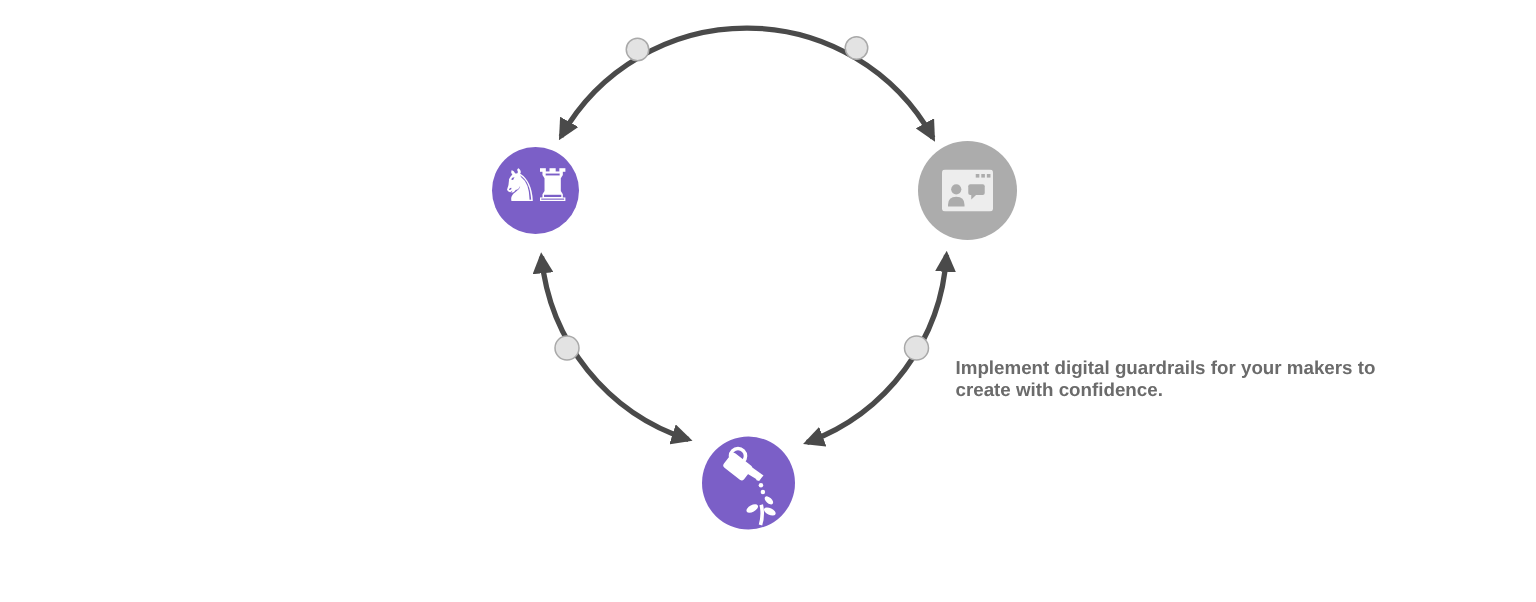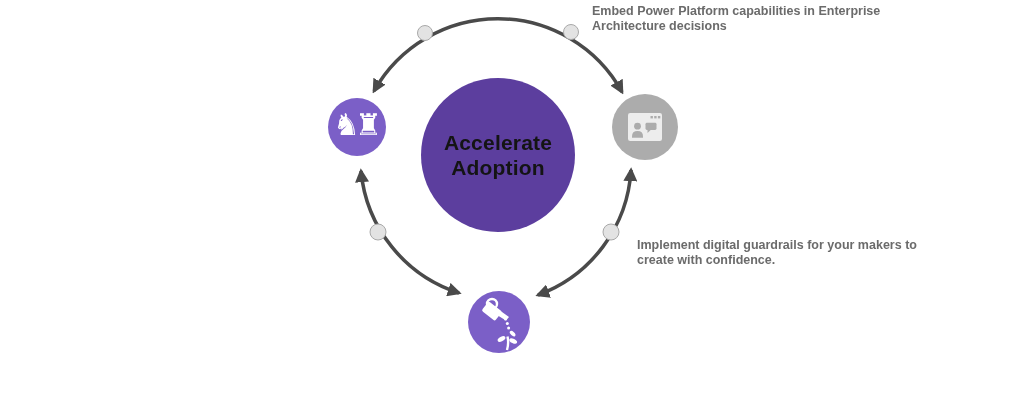--- a/index.html
+++ b/index.html
@@ -60,24 +60,20 @@
     <path class="arc" d="M 459 293 A 142 142 0 0 1 361 171" marker-start="url(#ah-start)" marker-end="url(#ah-end)"></path>
     <path class="arc" d="M 631 170 A 142 142 0 0 1 538 295" marker-start="url(#ah-start)" marker-end="url(#ah-end)"></path>
     <g>
       <circle class="dot" cx="425" cy="33" r="7.5"></circle>
       <circle class="dot" cx="571" cy="32" r="7.5"></circle>
       <circle class="dot" cx="378" cy="232" r="8"></circle>
       <circle class="dot" cx="611" cy="232" r="8"></circle>
     </g>
   </svg>
 
-  <div class="circle center-circle">
-    <span class="center-label">Accelerate
-Adoption</span>
-  </div>
 
   <div class="circle chess-circle">
     <span class="chess-glyphs">♞♜</span>
   </div>
 
   <div class="circle admin-circle">
     <svg width="34" height="28" viewBox="0 0 34 28">
       <rect class="fill-window" x="0" y="0" width="34" height="28" rx="2.2"></rect>
       <g>
         <rect class="fill-gray" x="22.5" y="3" width="2.4" height="2.4"></rect>
@@ -110,19 +106,17 @@
       <g>
         <path class="stroke-white" d="M39 59 C 40.5 54 40.5 50 39.5 45.5" stroke-width="2.4"></path>
         <ellipse class="fill-white" cx="33.5" cy="48" rx="4.2" ry="2.2" transform="rotate(-28 33.5 48)"></ellipse>
         <ellipse class="fill-white" cx="45.2" cy="50" rx="4.2" ry="2.2" transform="rotate(26 45.2 50)"></ellipse>
         <ellipse class="fill-white" cx="44.6" cy="42.6" rx="3.4" ry="1.9" transform="rotate(42 44.6 42.6)"></ellipse>
       </g>
     </svg>
   </div>
 
 
-  <div class="note note-embed">Embed Power Platform capabilities in Enterprise
-Architecture decisions</div>
 
   <div class="note note-guardrails">Implement digital guardrails for your makers to
 create with confidence.</div>
 
 </div>
 
 </body></html>

